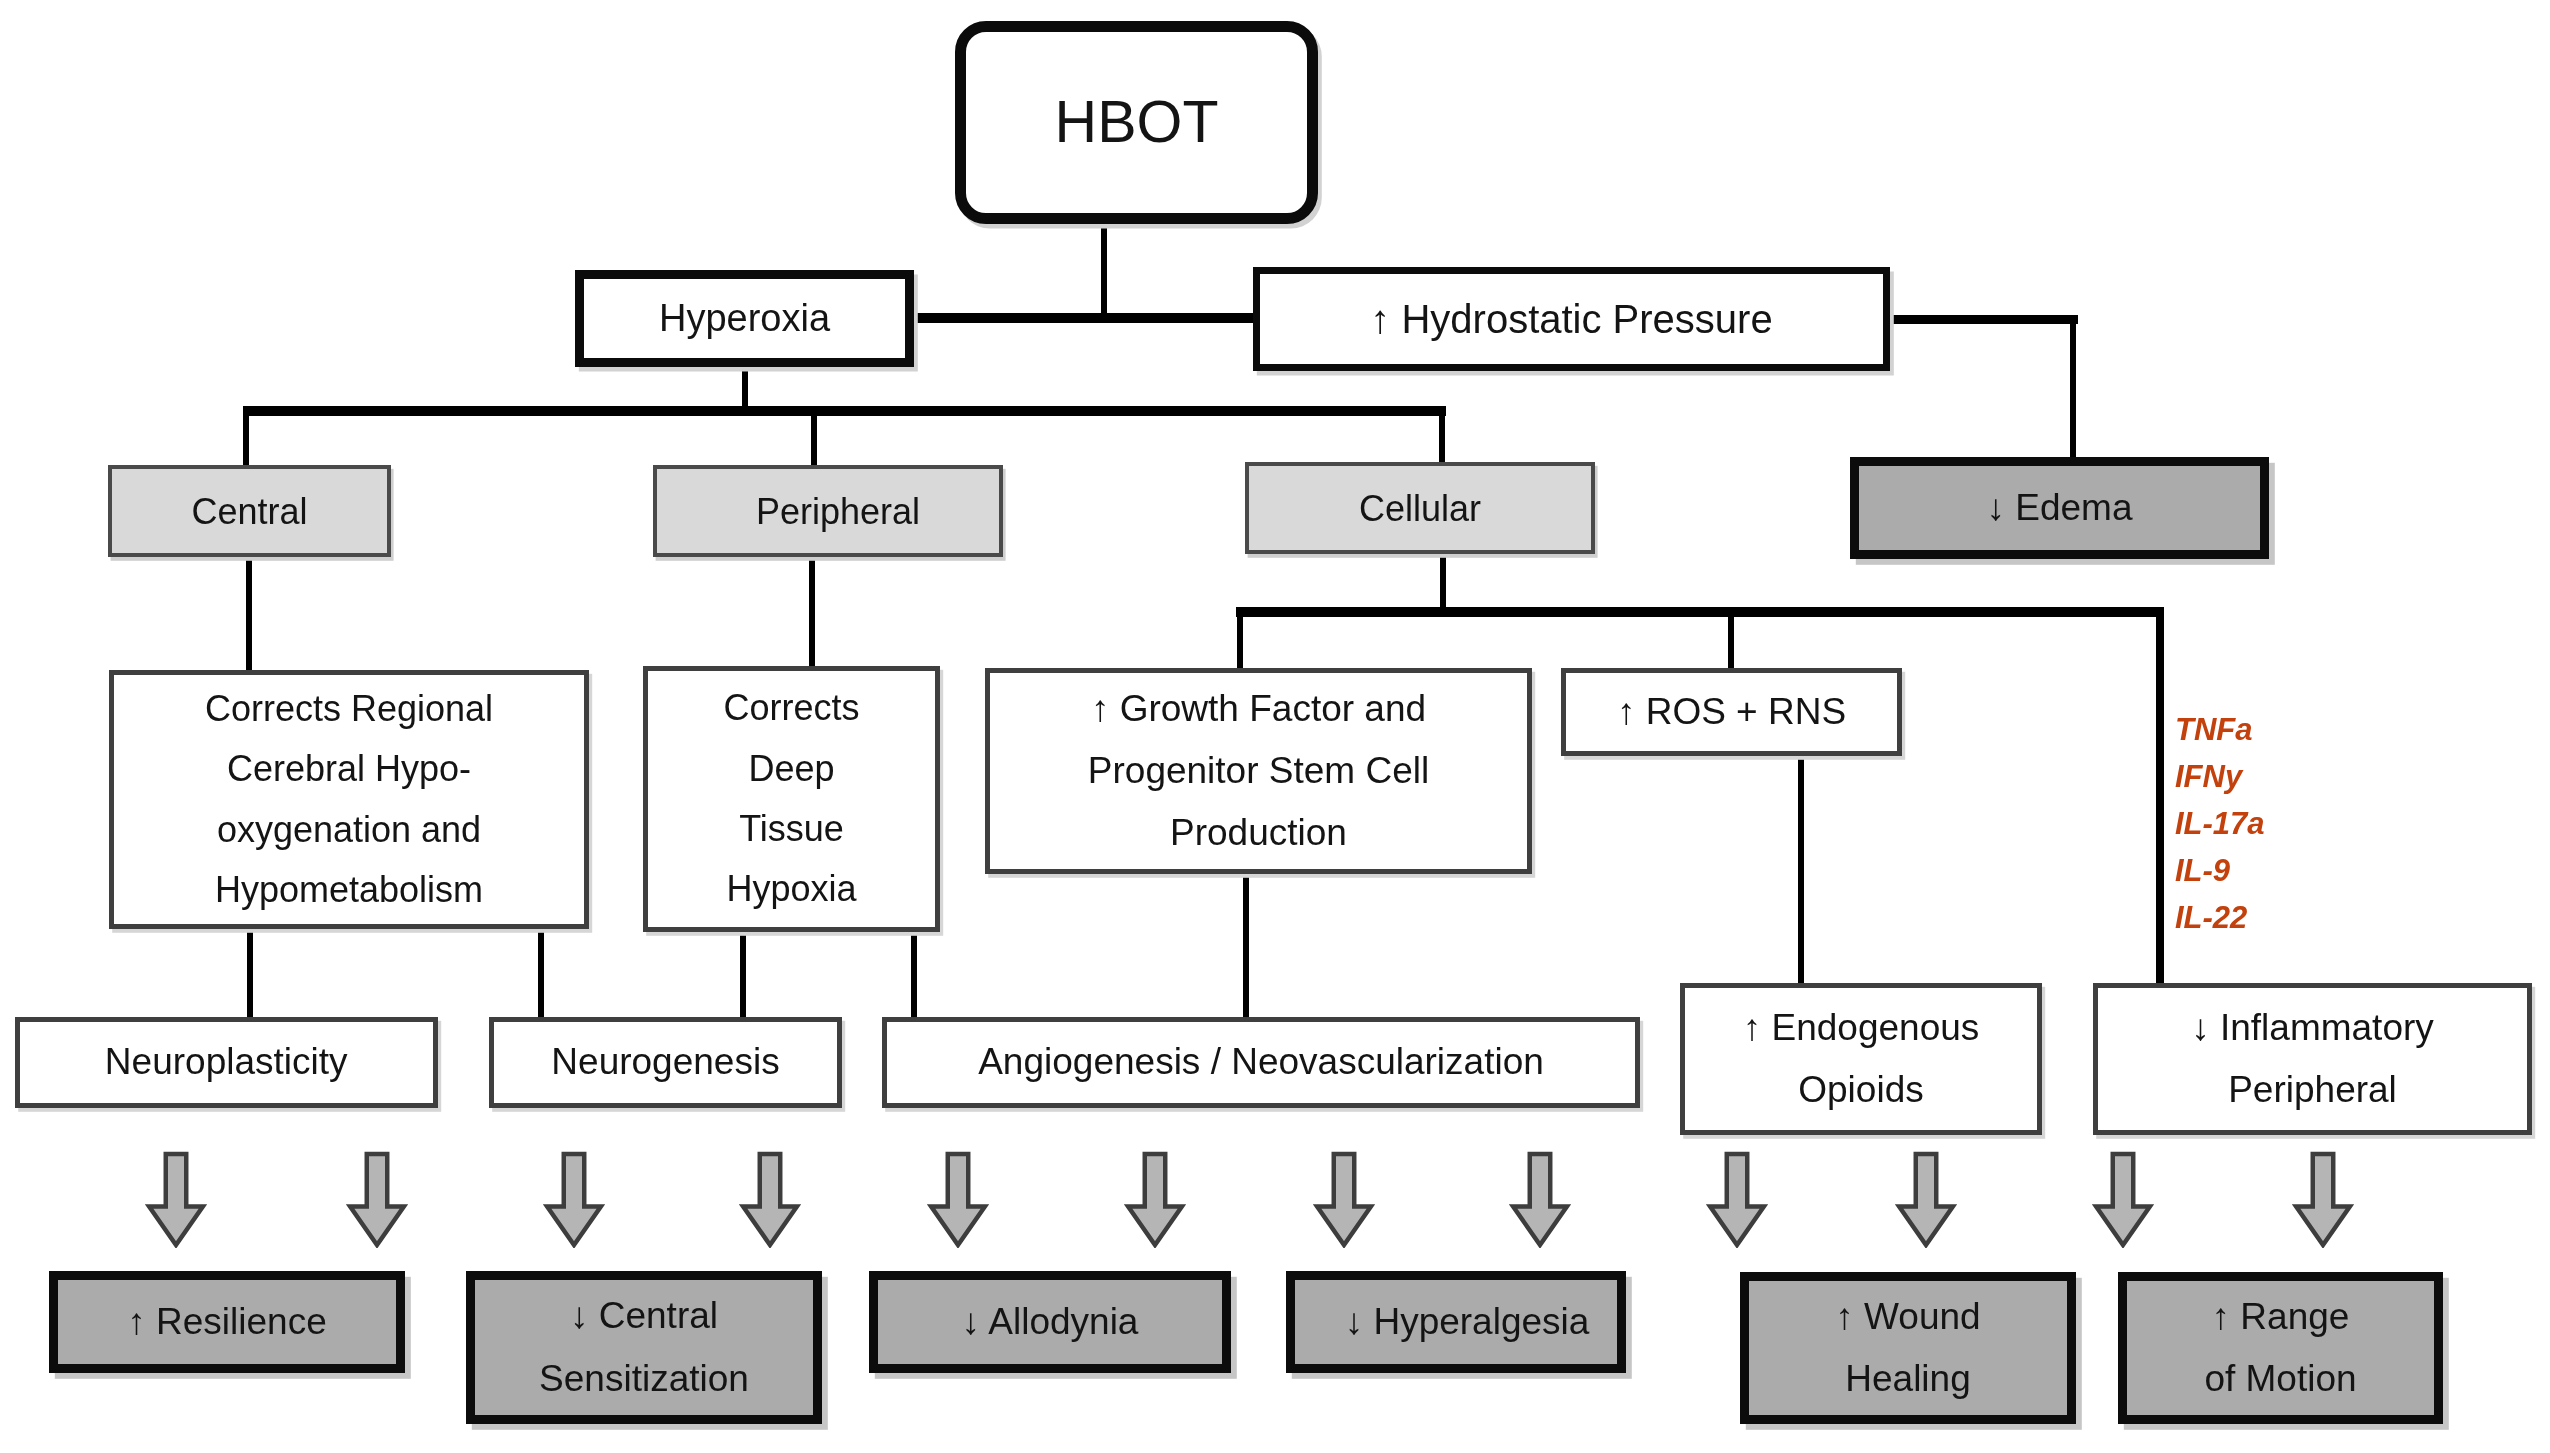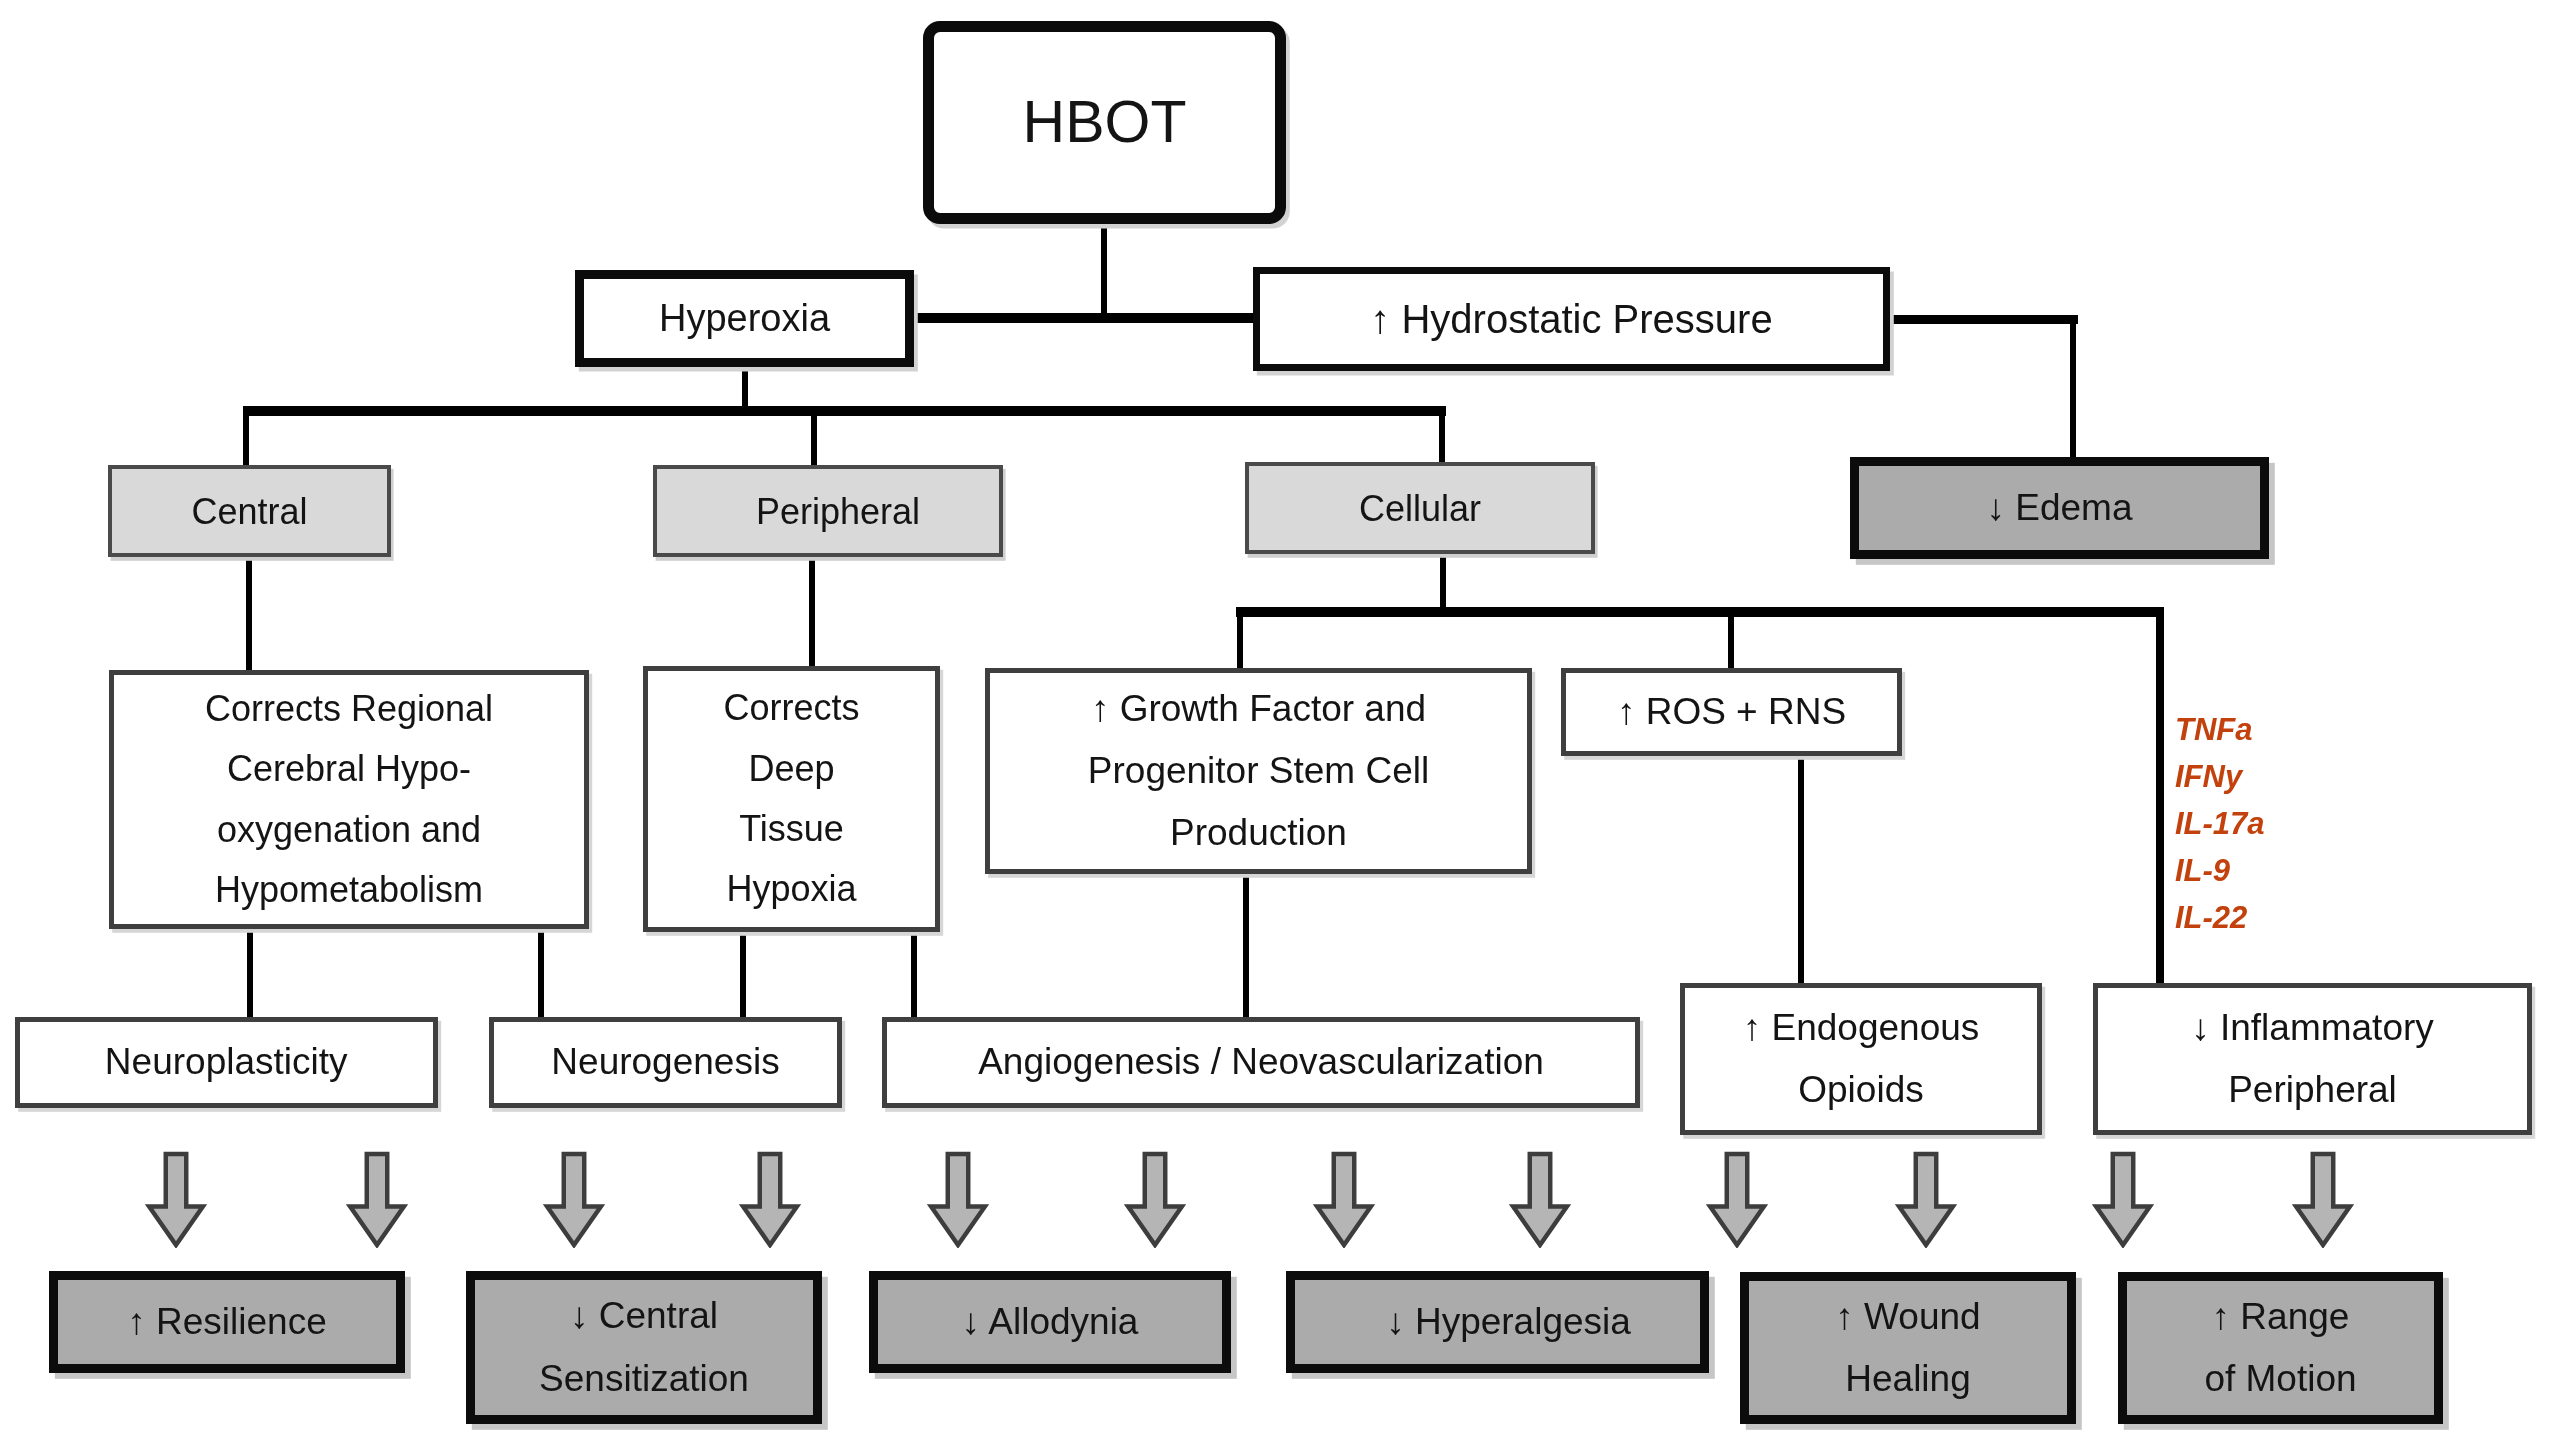--- a/index.html
+++ b/index.html
@@ -12,21 +12,21 @@
   }
   .line{position:absolute;background:#000000;}
   .node{
     position:absolute;box-sizing:border-box;
     display:flex;align-items:center;justify-content:center;
     text-align:center;white-space:pre-line;
     color:#141414;line-height:1.25;
   }
   .multi{line-height:1.68;}
   .heavy{background:#ffffff;border:9px solid #0b0b0b;box-shadow:3.8px 4.5px 0 #d2d2d2;}
-  .rounded{border-radius:17px;border-width:11px;}
+  .rounded{border-radius:31px;border-width:11px;margin-left:32px;}
   .plain{background:#ffffff;border:5.1px solid #3f3f3f;box-shadow:3.2px 3.8px 0 #d6d6d6;}
   .shaded{background:#d9d9d9;border:4.5px solid #4a4a4a;box-shadow:2.6px 3.8px 0 #cfcfcf;}
   .dark{background:#ababab;border:9.6px solid #0c0c0c;box-shadow:5.8px 5.8px 0 #c6c6c6;}
   .barrow{position:absolute;top:1151px;width:64px;height:97px;}
   .cytokines{
     position:absolute;left:2175px;top:706px;width:192px;
     font-size:31px;font-style:italic;font-weight:bold;
     line-height:47px;color:#c2410c;text-align:left;
   }
 </style>
@@ -145,21 +145,21 @@
       <path d="M34 4 L66 4 L66 86 L92 86 L50 146 L8 86 L34 86 Z" fill="#b5b5b5" stroke="#3d3d3d" stroke-width="7"></path>
     </svg>
 
   <div class="node dark" style="left:49px;top:1271px;width:356px;height:102px;font-size:37px;">↑ Resilience</div>
 
   <div class="node dark multi" style="left:466px;top:1271px;width:356px;height:153px;font-size:37px;">↓ Central
 Sensitization</div>
 
   <div class="node dark" style="left:869px;top:1271px;width:362px;height:102px;font-size:37px;">↓ Allodynia</div>
 
-  <div class="node dark" style="left:1286px;top:1271px;width:423px;height:102px;font-size:37px;padding-left:22px;">↓ Hyperalgesia</div>
+  <div class="node dark" style="left:1286px;top:1271px;width:340px;height:102px;font-size:37px;padding-left:22px;">↓ Hyperalgesia</div>
 
   <div class="node dark multi" style="left:1740px;top:1272px;width:336px;height:152px;font-size:37px;">↑ Wound
 Healing</div>
 
   <div class="node dark multi" style="left:2118px;top:1272px;width:325px;height:152px;font-size:37px;">↑ Range
 of Motion</div>
 
 </div>
 
 

